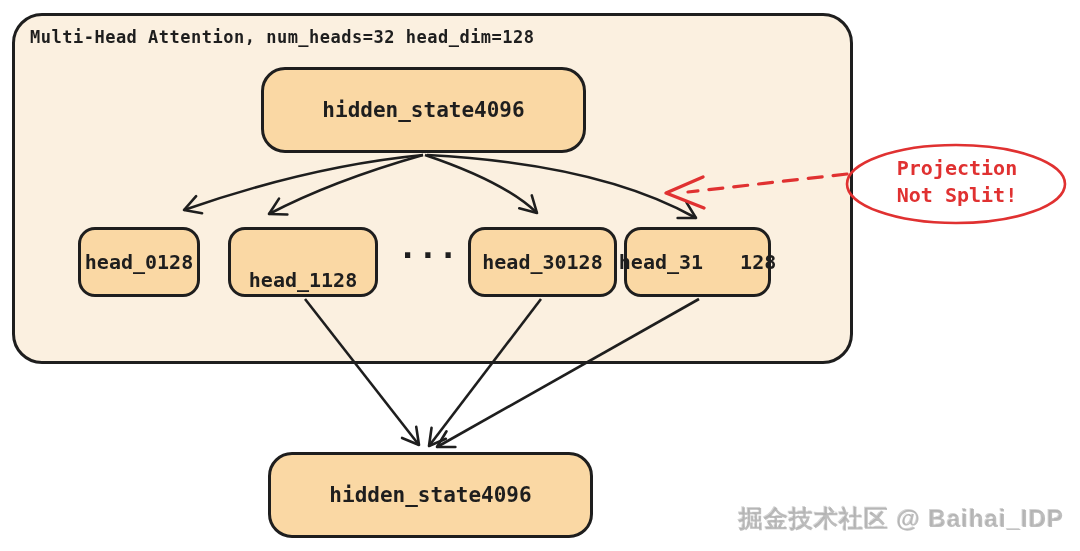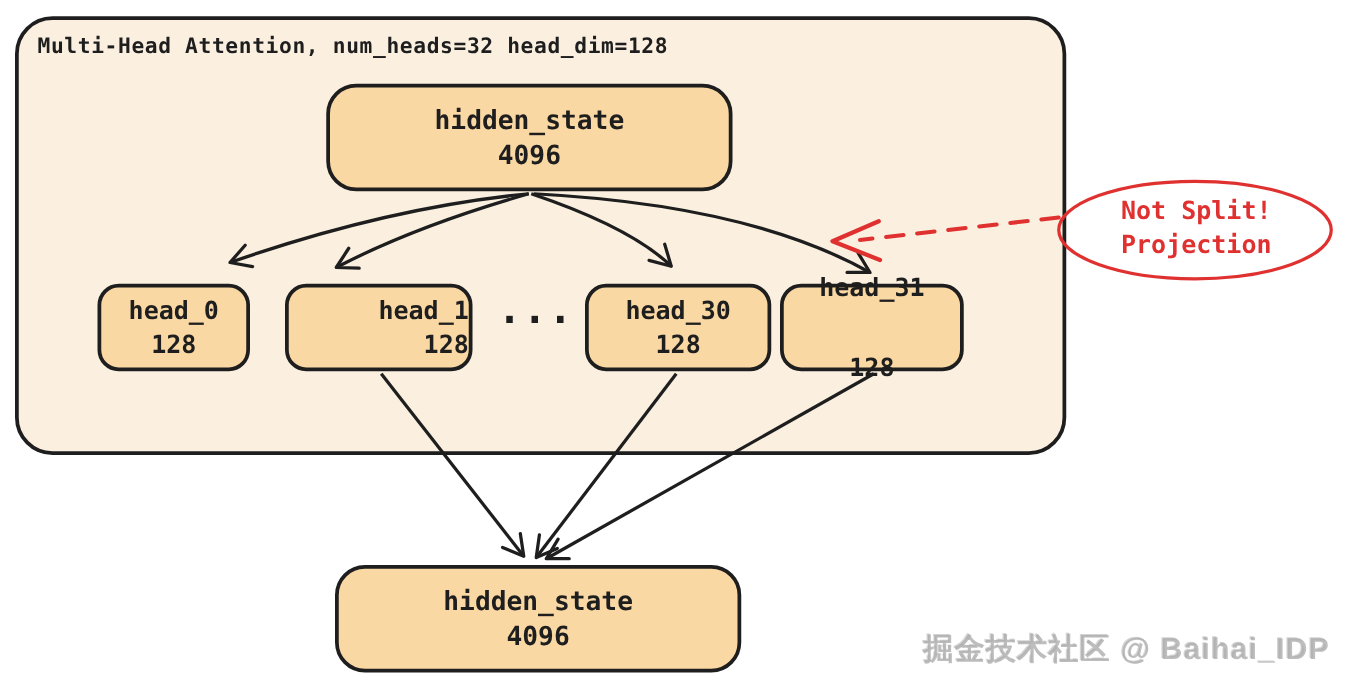--- a/index.html
+++ b/index.html
@@ -11,21 +11,21 @@
   .group-box{
     position:absolute;left:12px;top:13px;width:841px;height:351px;
     background:#fbf0e0;border:3px solid #1e1e1e;border-radius:30px;
     box-sizing:border-box;
   }
   .group-title{
     position:absolute;left:30px;top:27px;
     font-size:17px;font-weight:bold;letter-spacing:.5px;white-space:nowrap;
   }
   .node{
-    position:absolute;display:flex;flex-direction:column;align-items:center;justify-content:center;
+    position:absolute;display:flex;flex-direction:row;align-items:center;justify-content:center;
     background:#fad8a4;border:3px solid #1e1e1e;box-sizing:border-box;
     font-weight:bold;line-height:1.35;text-align:center;
   }
   .node-big{width:325px;height:86px;border-radius:24px;font-size:21px;}
   .node-head{width:122px;height:70px;border-radius:17px;font-size:20px;}
   #top-box{left:261px;top:67px;}
   #bottom-box{left:268px;top:452px;}
   #head-0{left:78px;top:227px;}
   #head-1{left:228px;top:227px;width:150px;align-items:flex-end;}
   #head-30{left:468px;top:227px;width:149px;text-align:right;}
@@ -100,19 +100,19 @@
     <span>head_31</span>
     <span>128</span>
   </div>
 
   <div class="node node-big" id="bottom-box">
     <span>hidden_state</span>
     <span>4096</span>
   </div>
 
   <div class="annotation-text">
+    <div>Projection</div>
     <div>Not Split!</div>
-    <div>Projection</div>
   </div>
 
   <div class="watermark">掘金技术社区 @ Baihai_IDP</div>
 
 </div>
 
 </body></html>

